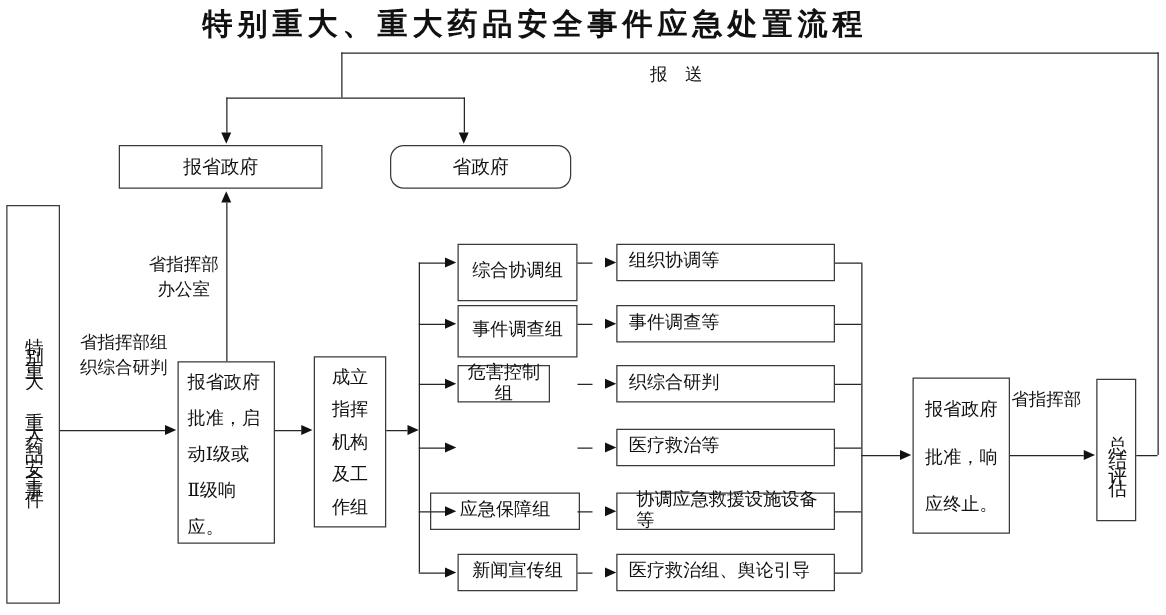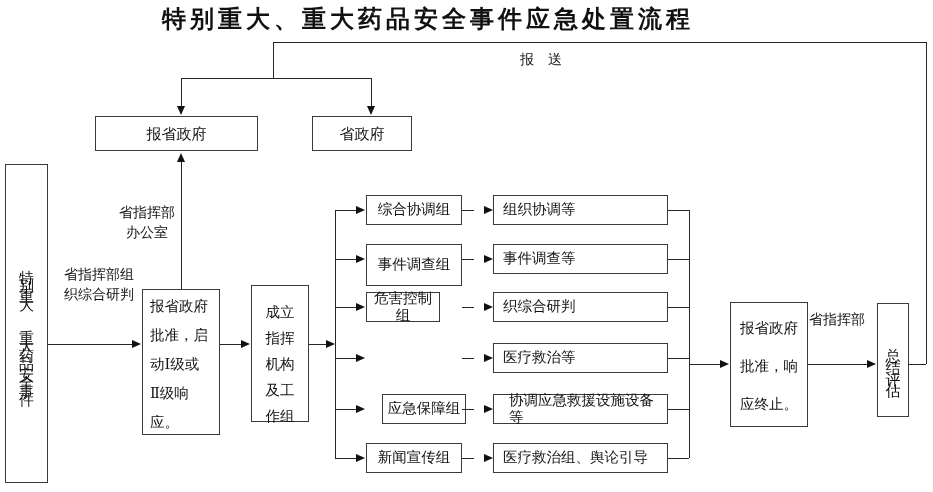--- a/index.html
+++ b/index.html
@@ -31,48 +31,48 @@
   <div class="title">特别重大、重大药品安全事件应急处置流程</div>
 
   <div class="box vtext" style="left:5px;top:164px;width:43px;height:319px;">
     <span>特别重大、重大药品安全事件</span>
   </div>
 
   <div class="box cbox" style="left:95px;top:116px;width:163px;height:35px;font-size:15px;">
     <span>报省政府</span>
   </div>
 
-  <div class="box cbox" style="left:312px;top:116px;width:100px;height:35px;font-size:15px;">
+  <div class="box cbox" style="left:312px;top:116px;width:145px;height:35px;font-size:15px;border-radius:11px;">
     <span>省政府</span>
   </div>
 
   <div class="box ml" style="left:142px;top:289px;width:78px;height:146px;padding:2px 0 0 7px;line-height:29px;">报省政府
 批准，启
 动Ⅰ级或
 Ⅱ级响
 应。</div>
 
-  <div class="box ml" style="left:251px;top:285px;width:58px;height:137px;padding-top:13px;line-height:26px;text-align:center;">成立
+  <div class="box ml" style="left:251px;top:285px;width:58px;height:137px;padding-top:3px;line-height:26px;text-align:center;">成立
 指挥
 机构
 及工
 作组</div>
 
-  <div class="box cbox" style="left:366px;top:195px;width:96px;height:30px;">综合协调组</div>
+  <div class="box cbox" style="left:366px;top:195px;width:96px;height:46px;">综合协调组</div>
   <div class="box lbox" style="left:493px;top:195px;width:175px;height:30px;">组织协调等</div>
 
   <div class="box cbox" style="left:366px;top:244px;width:96px;height:42px;">事件调查组</div>
   <div class="box lbox" style="left:493px;top:244px;width:175px;height:30px;">事件调查等</div>
 
   <div class="box cbox" style="left:366px;top:292px;width:74px;height:30px;">危害控制组</div>
   <div class="box lbox" style="left:493px;top:292px;width:175px;height:30px;">织综合研判</div>
 
   <div class="box lbox" style="left:493px;top:343px;width:175px;height:30px;">医疗救治等</div>
 
-  <div class="box cbox" style="left:382px;top:394px;width:84px;height:30px;">应急保障组</div>
+  <div class="box cbox" style="left:344px;top:394px;width:120px;height:30px;">应急保障组</div>
   <div class="box lbox" style="left:493px;top:394px;width:175px;height:30px;padding-left:15px;">协调应急救援设施设备等</div>
 
   <div class="box cbox" style="left:366px;top:443px;width:96px;height:30px;">新闻宣传组</div>
   <div class="box lbox" style="left:493px;top:443px;width:175px;height:30px;">医疗救治组、舆论引导</div>
 
   <div class="box ml" style="left:730px;top:302px;width:78px;height:125px;padding:6px 0 0 9px;line-height:38px;">报省政府
 批准，响
 应终止。</div>
 
   <div class="box vtext small" style="left:877px;top:303px;width:32px;height:114px;">

